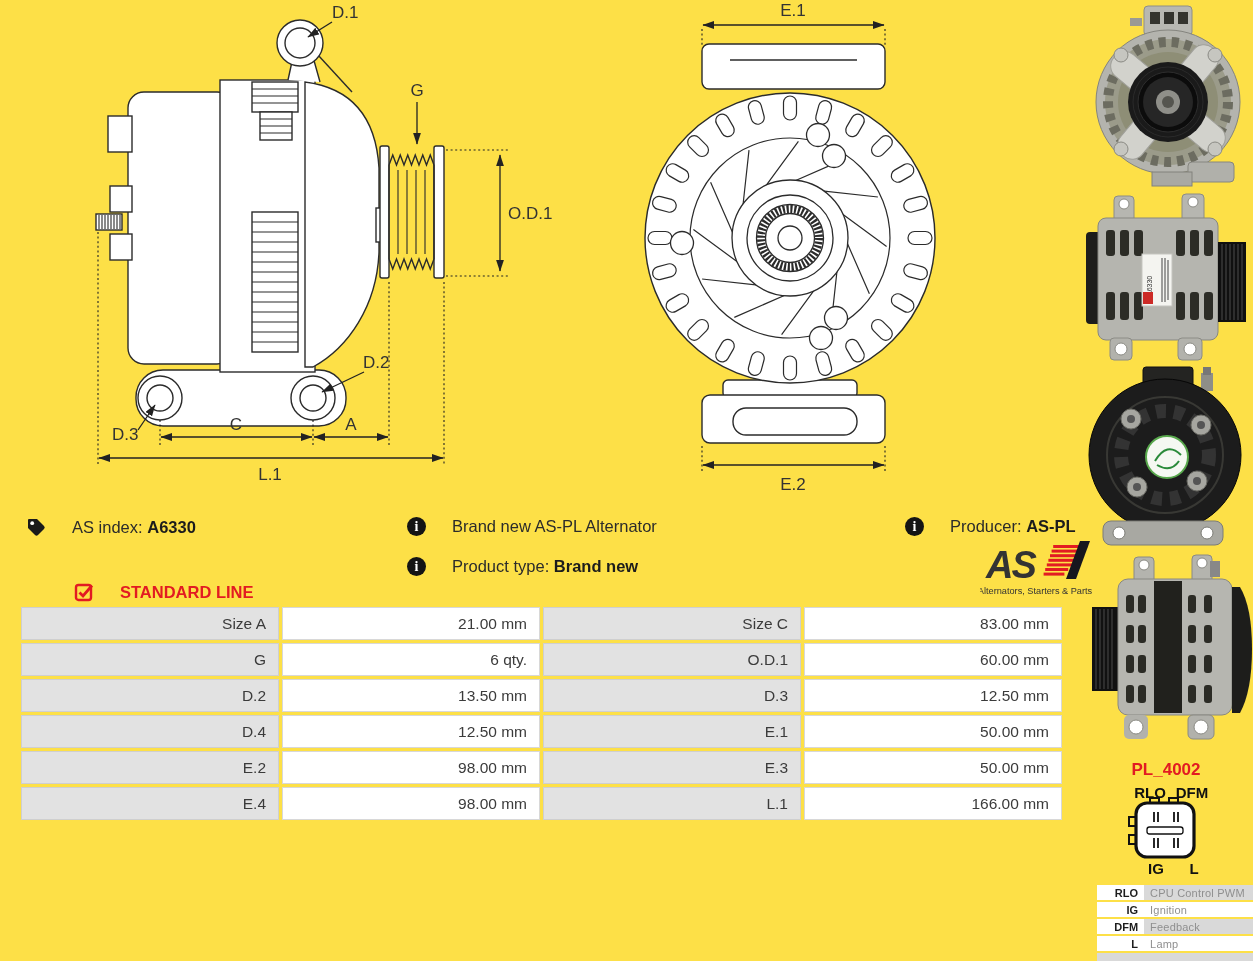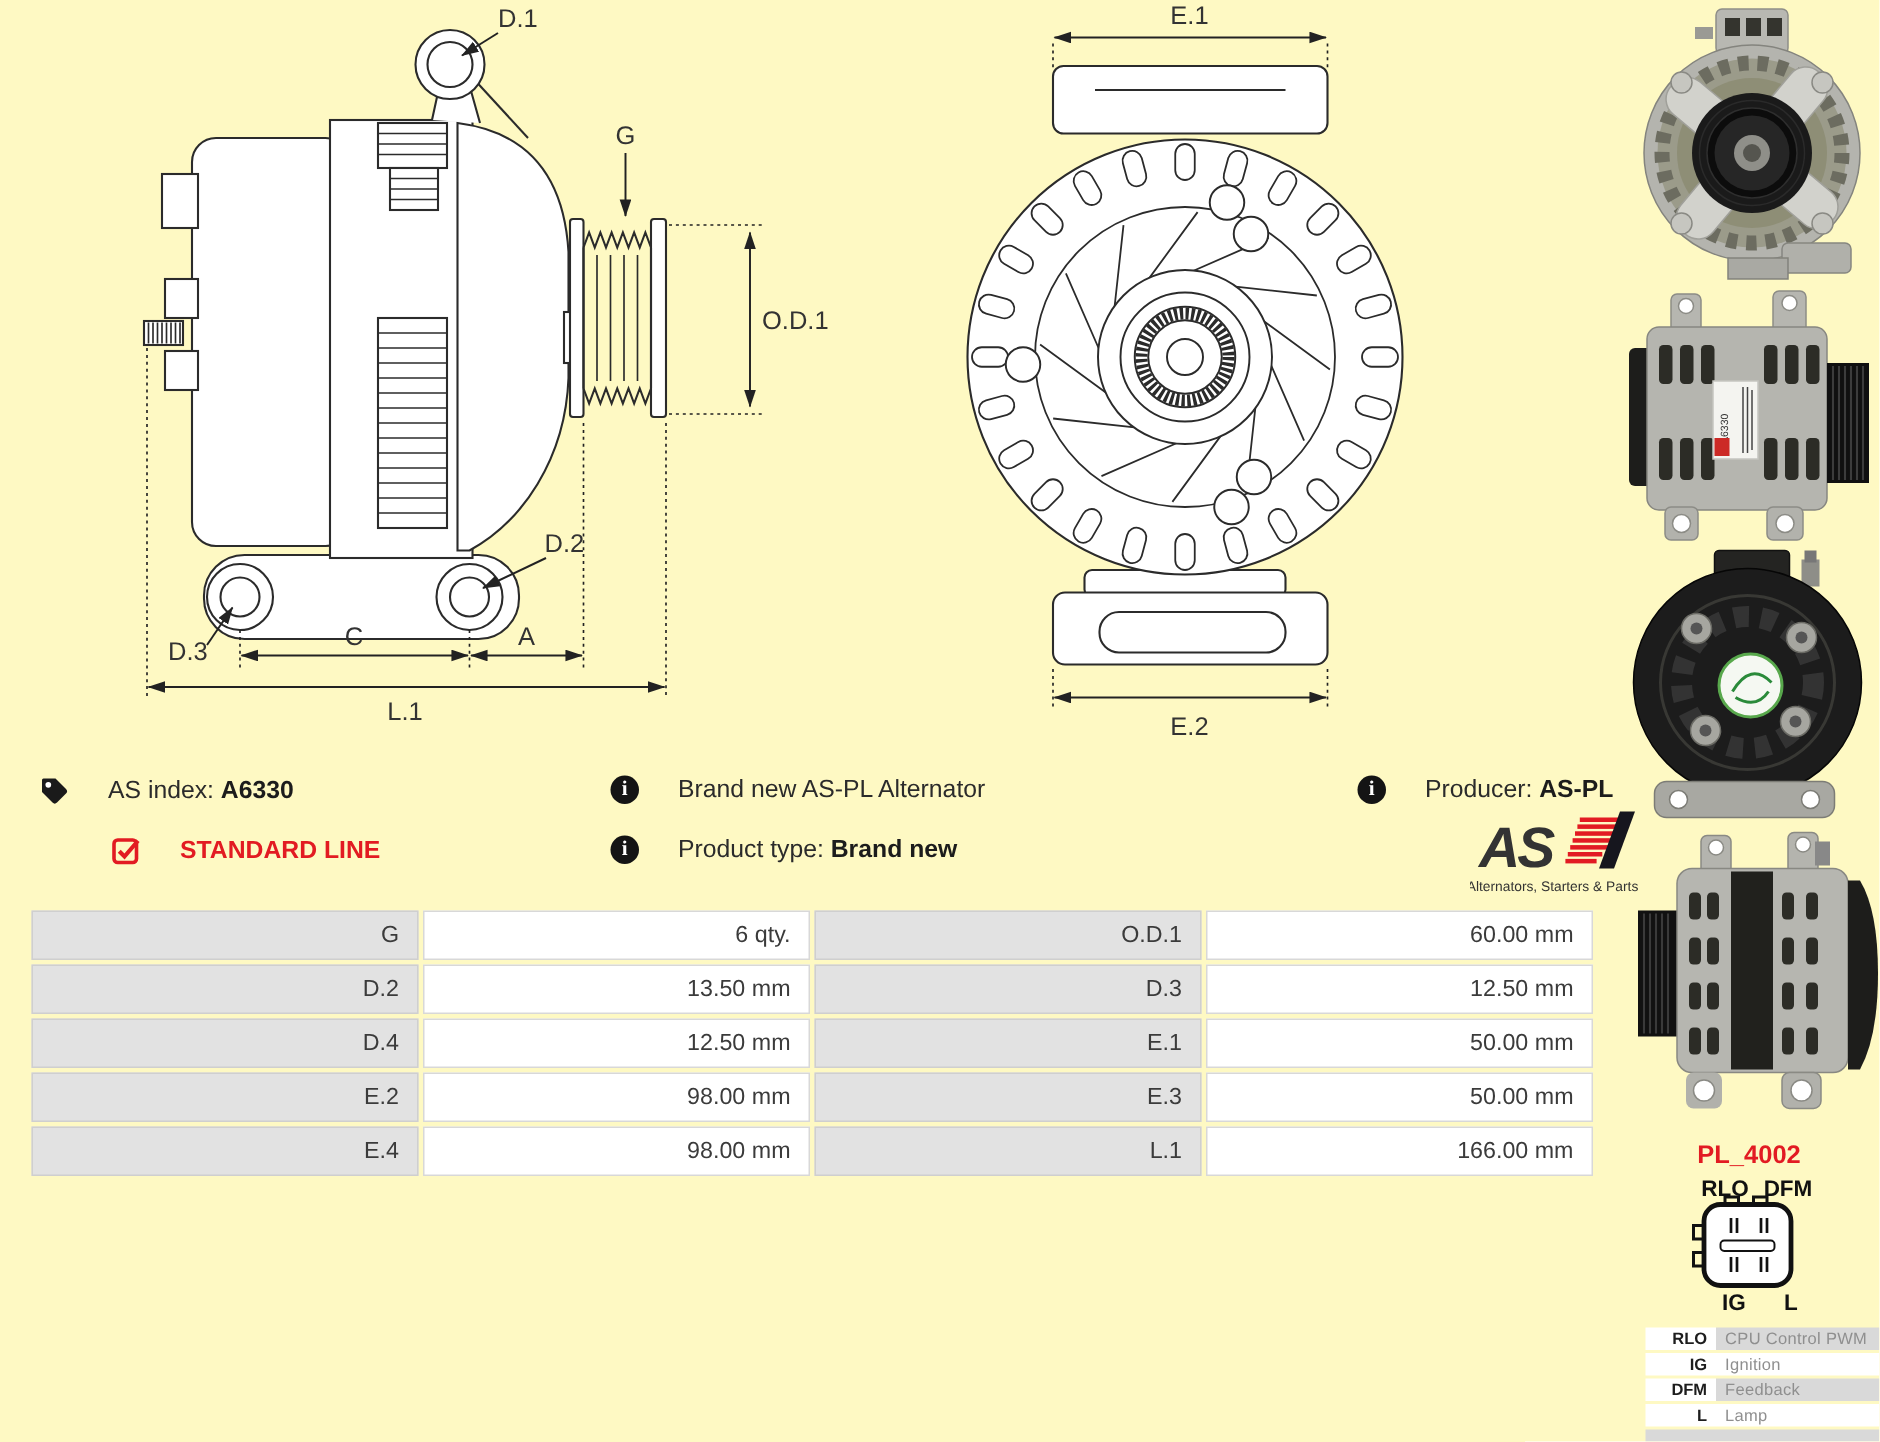--- a/index.html
+++ b/index.html
@@ -1,16 +1,16 @@
 <!DOCTYPE html>
 <html><head>
 <meta charset="utf-8">
 <style>
   html,body{margin:0;padding:0;background:#fff;}
-  .page{position:relative;width:1253px;height:961px;background:#fef9c3;overflow:hidden;
+  .page{position:relative;width:1253px;height:961px;background:#fde047;overflow:hidden;
         font-family:"Liberation Sans",sans-serif;color:#2e2e2e;}
   svg text{font-family:"Liberation Sans",sans-serif;fill:#333;}
   .dim-label{font-size:17px;}
   
   .info-item{position:absolute;display:flex;align-items:center;gap:26px;font-size:16.5px;color:#2b2b2b;white-space:nowrap;}
   .info-item b{font-weight:bold;color:#1c1c1c;}
   .red{color:#e21b22;font-weight:bold;}
   .info-icon{display:inline-block;width:19px;height:19px;border-radius:50%;background:#141414;color:#fff;
              font-size:14px;font-weight:bold;text-align:center;line-height:19px;font-family:"Liberation Serif",serif;}
   
@@ -348,21 +348,21 @@
   </div>
 
   <div class="info-item" style="left:26px;top:517px;">
     <svg width="20" height="20" viewBox="0 0 20 20">
       <path d="M2,11 L9,18 Q10.5,19.5 12,18 L18,12 Q19.5,10.5 18,9 L11,2 L3,2 Q2,2 2,3 Z" fill="#1a1a1a"></path>
       <circle cx="6.2" cy="6.2" r="1.9" fill="#fff"></circle>
     </svg>
     <span><span>AS index:</span>&nbsp;<b>A6330</b></span>
   </div>
 
-  <div class="info-item" style="left:26px;top:557px;padding-left:48px;">
+  <div class="info-item" style="left:26px;top:582px;padding-left:48px;">
     <svg width="20" height="20" viewBox="0 0 20 20">
       <rect x="2" y="3" width="15" height="15" rx="2.5" fill="none" stroke="#e21b22" stroke-width="2.4"></rect>
       <polyline points="5.5,10.5 9,14 18,3.5" fill="none" stroke="#e21b22" stroke-width="2.8"></polyline>
     </svg>
     <span class="red">STANDARD LINE</span>
   </div>
 
   <div class="info-item" style="left:407px;top:517px;">
     <span class="info-icon">i</span>
     <span>Brand new AS-PL Alternator</span>
@@ -395,20 +395,26 @@
 
   <table class="spec">
     <colgroup>
         <col style="width:25%">
         <col style="width:25%">
         <col style="width:25%">
         <col style="width:25%">
       </colgroup>
     <tbody>
       <tr>
+        <td class="lbl">Size A</td>
+        <td class="val">21.00 mm</td>
+        <td class="lbl">Size C</td>
+        <td class="val">83.00 mm</td>
+      </tr>
+      <tr>
         <td class="lbl">G</td>
         <td class="val">6 qty.</td>
         <td class="lbl">O.D.1</td>
         <td class="val">60.00 mm</td>
       </tr>
       <tr>
         <td class="lbl">D.2</td>
         <td class="val">13.50 mm</td>
         <td class="lbl">D.3</td>
         <td class="val">12.50 mm</td>

